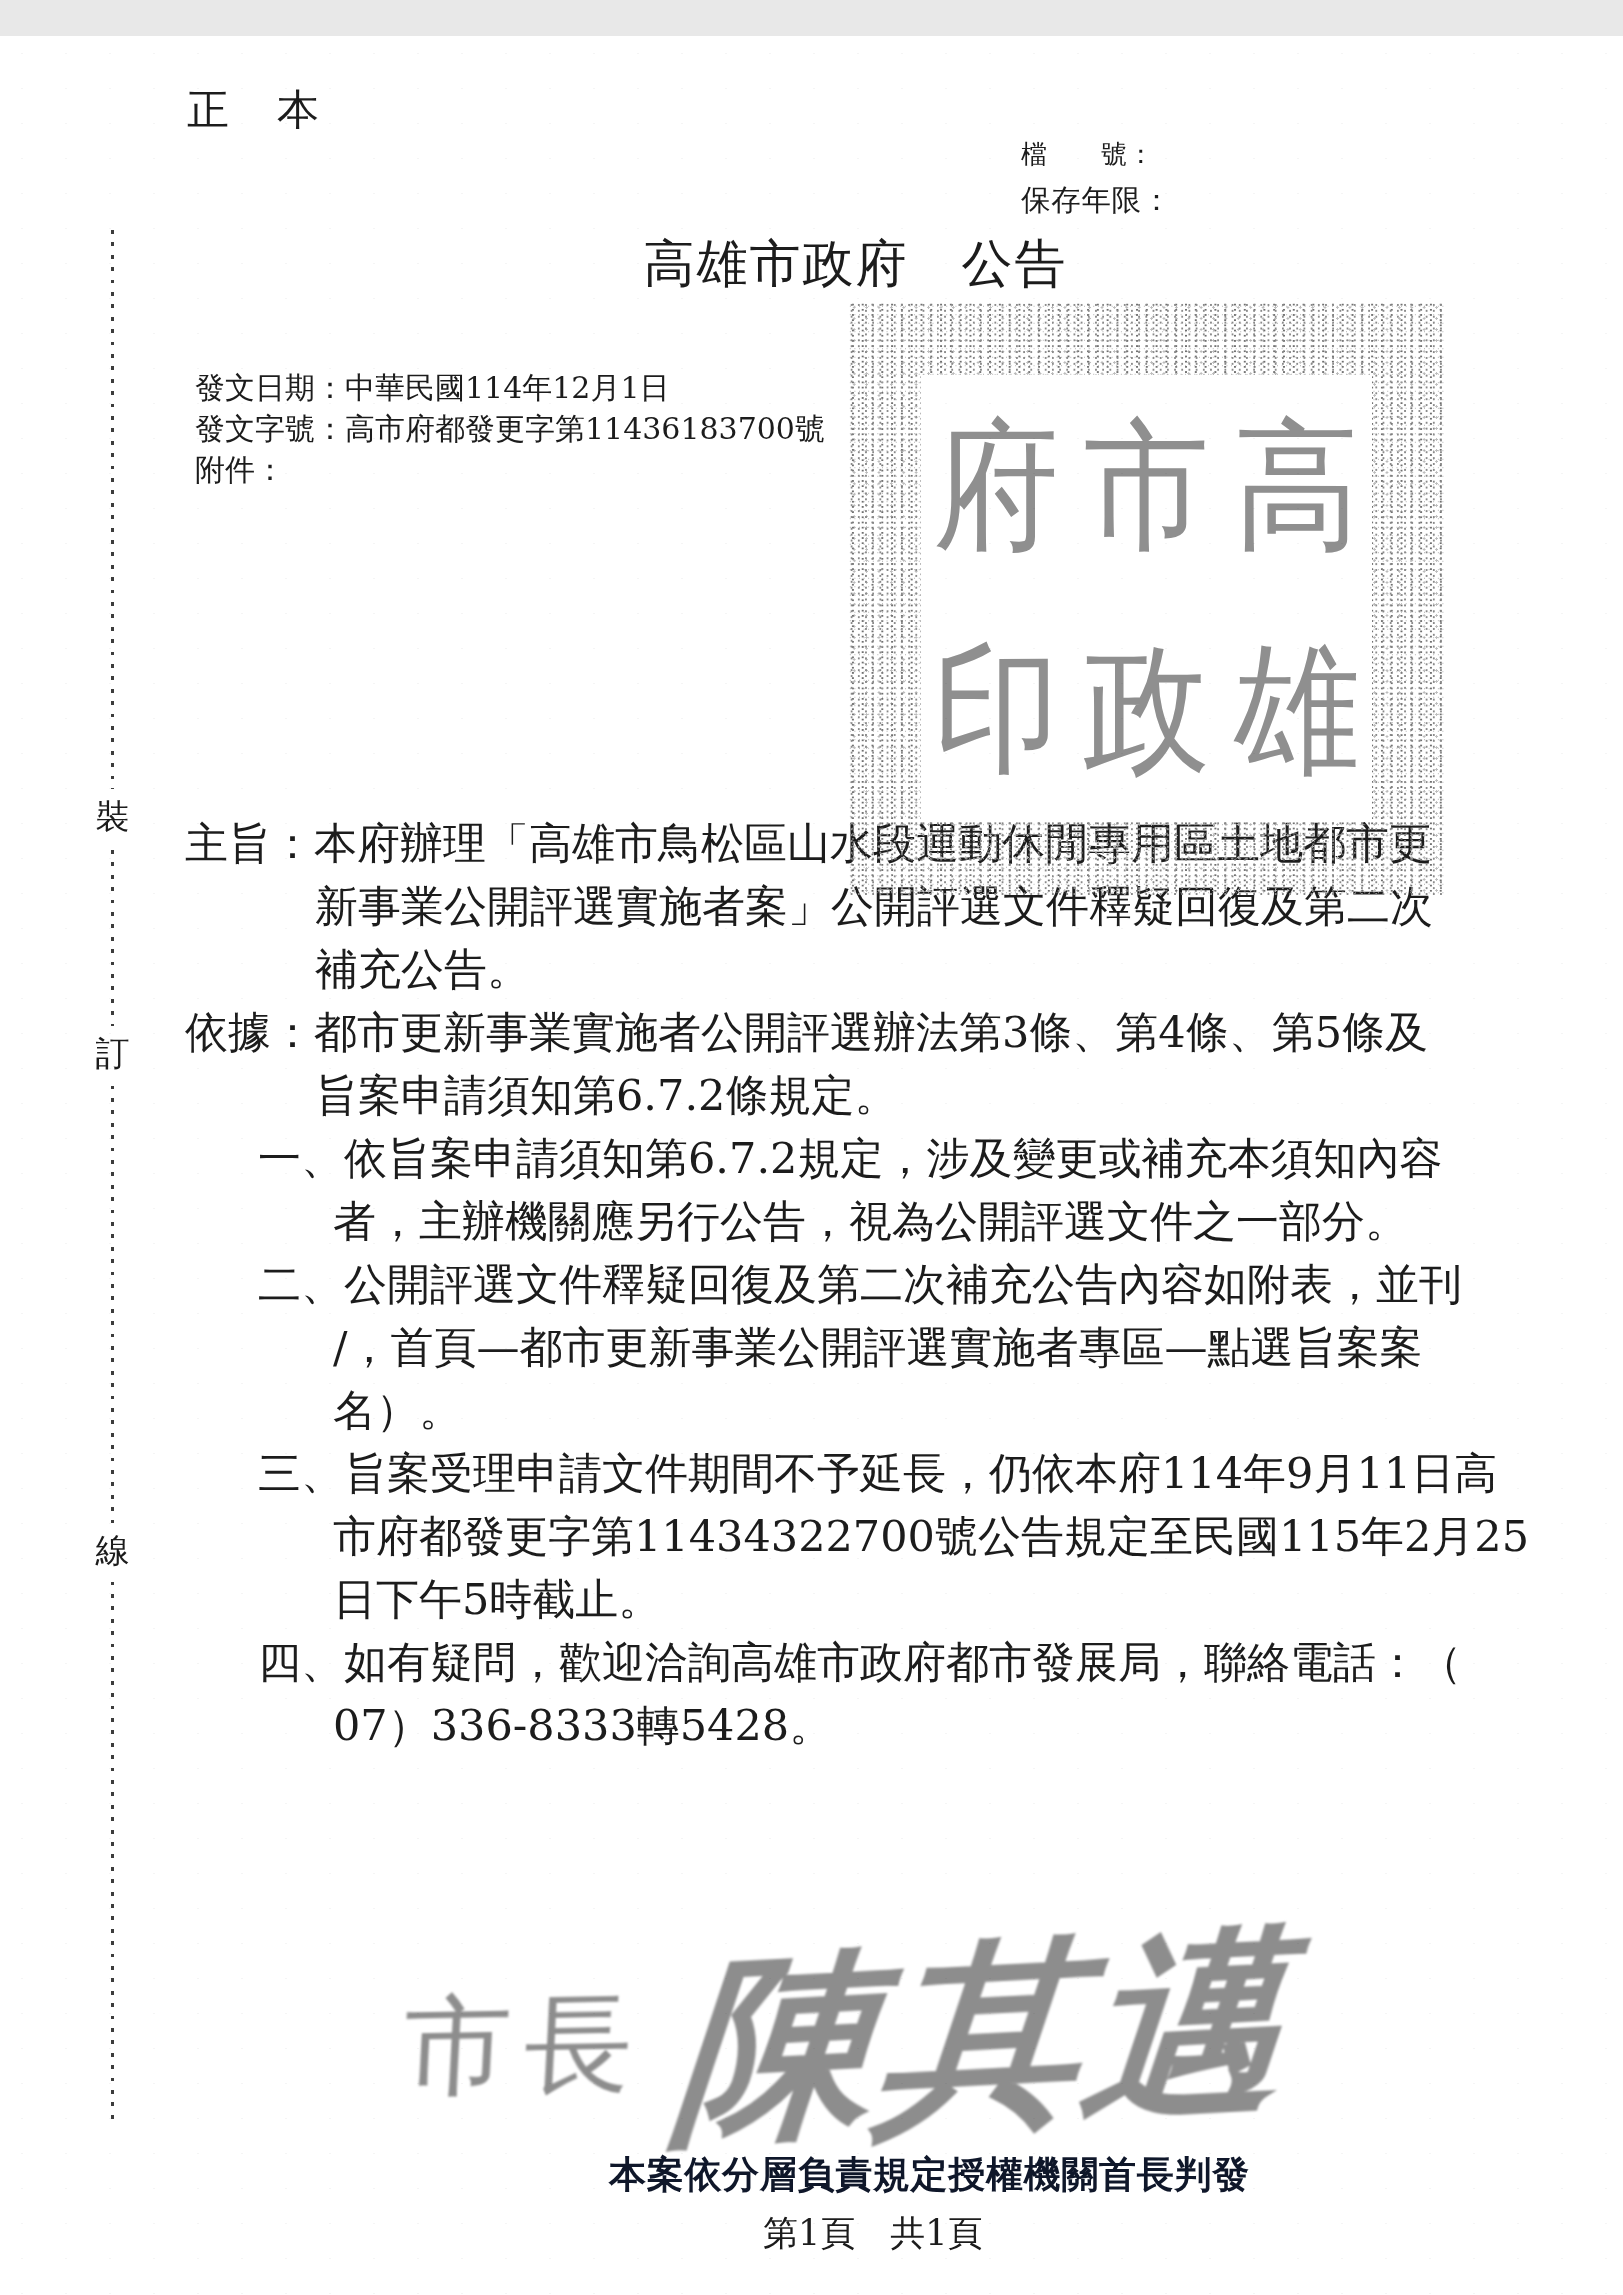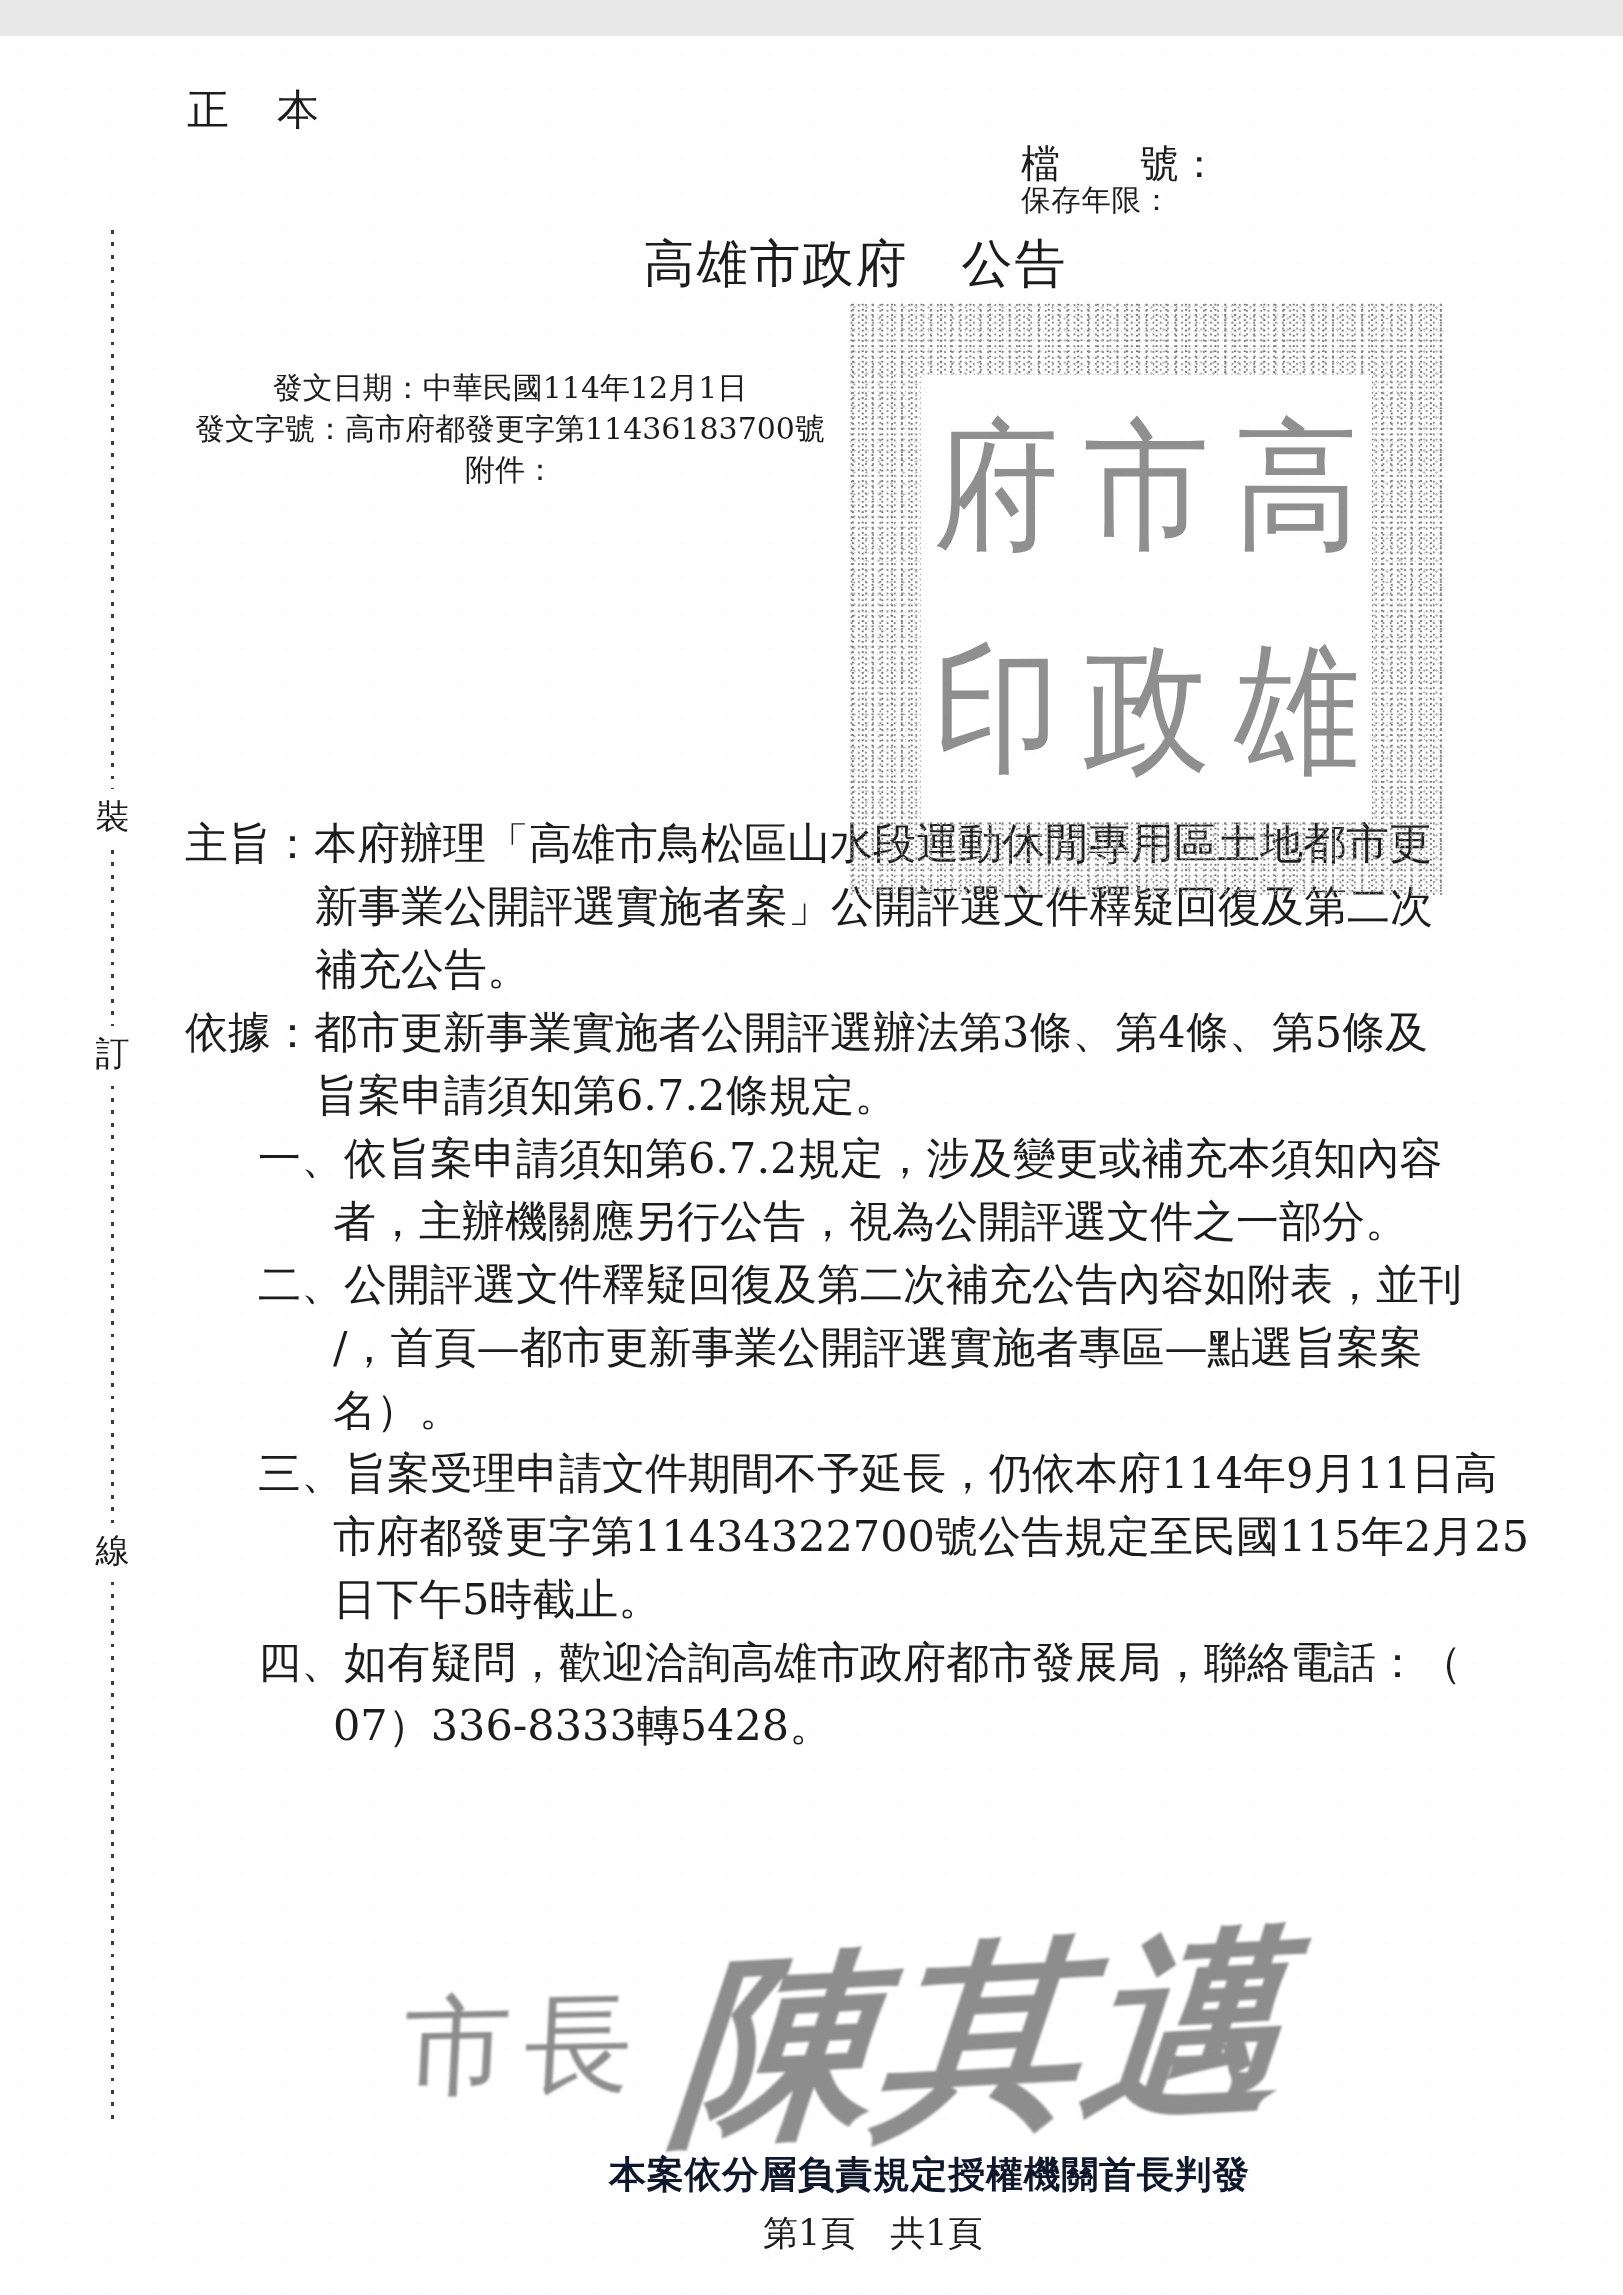--- a/index.html
+++ b/index.html
@@ -18,28 +18,28 @@
     background-image:radial-gradient(#000 0.5px,transparent 0.6px),
                      radial-gradient(#000 0.4px,transparent 0.5px);
     background-size:44px 35px,66px 54px;
     opacity:0.035;pointer-events:none;z-index:9;
   }
 
   
   .copy-label{position:absolute;left:187px;top:46px;font-size:42px;letter-spacing:48px;white-space:nowrap;}
 
   
-  .file-no{position:absolute;left:1021px;top:101px;font-size:39px;letter-spacing:0.7px;white-space:nowrap;}
+  .file-no{position:absolute;left:1021px;top:101px;font-size:26px;letter-spacing:0.7px;white-space:nowrap;}
   .retention{position:absolute;left:1021px;top:145px;font-size:29.5px;letter-spacing:0.7px;white-space:nowrap;}
 
   
   .doc-title{position:absolute;left:0;top:194px;width:100%;text-align:center;font-size:51px;letter-spacing:2px;white-space:nowrap;padding-left:44px;}
 
   
-  .meta{position:absolute;left:195px;top:331px;font-size:30px;text-align:center;}
+  .meta{position:absolute;left:195px;top:331px;font-size:30px;}
   .meta .m-line{height:41px;line-height:41px;white-space:nowrap;}
 
   
   .binding-line{
     position:absolute;left:111px;top:194px;width:2.6px;height:1896px;
     background-image:repeating-linear-gradient(to bottom,#3c3c3c 0 3.9px,transparent 3.9px 12.4px);
   }
   .binding-char{
     position:absolute;left:90px;width:45px;text-align:center;
     background:#fff;font-size:34px;padding:5.2px 0;z-index:2;

